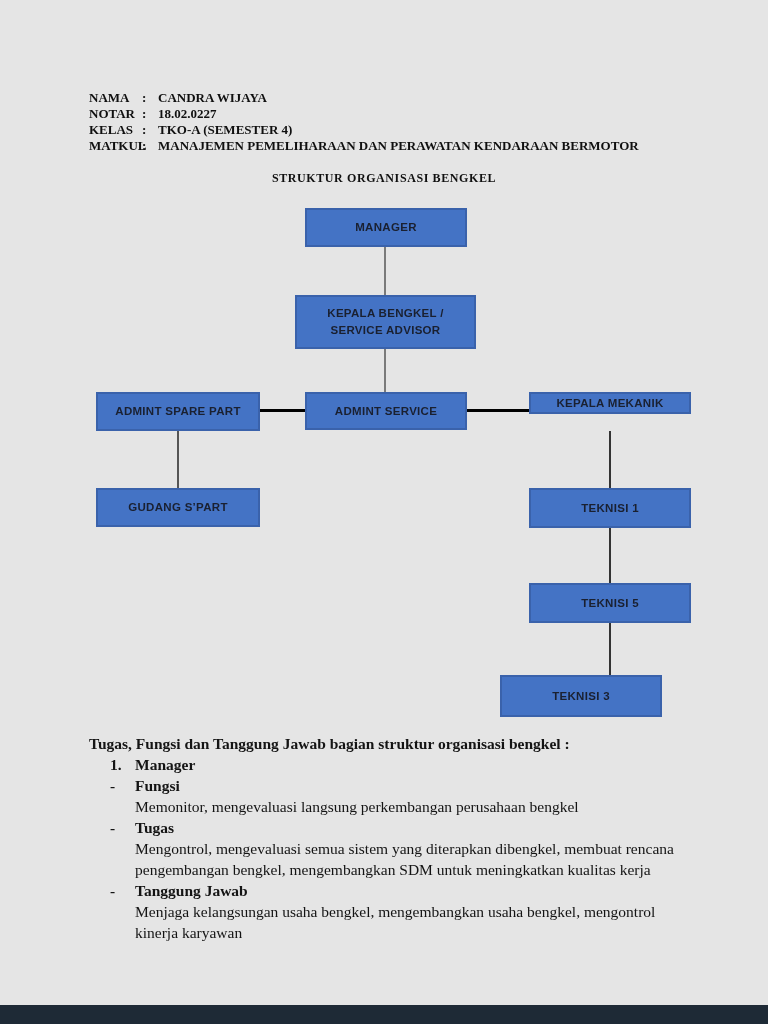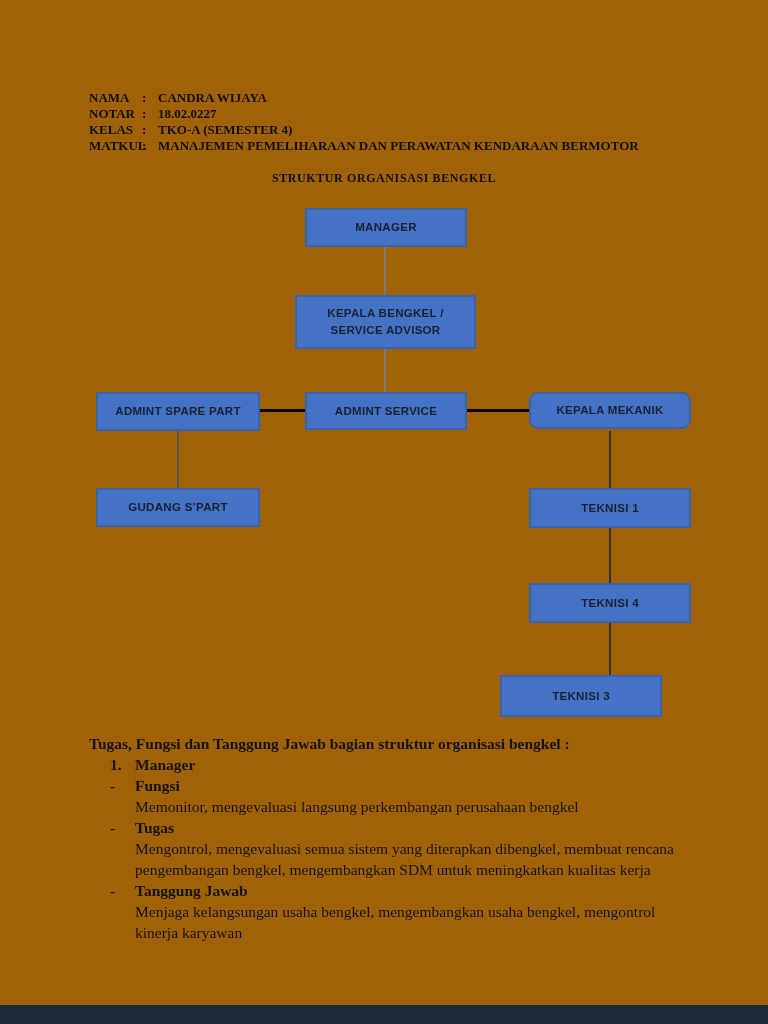--- a/index.html
+++ b/index.html
@@ -1,20 +1,20 @@
 <!DOCTYPE html>
 <html><head>
 <meta charset="utf-8">
 <style>
   html, body { margin: 0; padding: 0; background: #ffffff; }
   #page {
     position: relative;
     width: 768px;
     height: 1024px;
-    background: #a16207;
+    background: #e5e5e5;
     overflow: hidden;
     font-family: "Liberation Serif", serif;
     color: #111111;
   }
 
   
   #student-info {
     position: absolute;
     left: 89px;
     top: 90px;
@@ -55,21 +55,21 @@
     font-weight: bold;
     font-size: 11.5px;
     line-height: 17px;
     letter-spacing: 0.3px;
     color: #1a2030;
   }
   #n-manager           { left: 305px; top: 208px; width: 162px; height: 39px; }
   #n-kepala-bengkel    { left: 295px; top: 295px; width: 181px; height: 54px; padding: 0 14px; }
   #n-admint-spare-part { left:  96px; top: 392px; width: 164px; height: 39px; }
   #n-admint-service    { left: 305px; top: 392px; width: 162px; height: 38px; }
-  #n-kepala-mekanik    { left: 529px; top: 392px; width: 162px; height: 37px; border-radius: 9px; }
+  #n-kepala-mekanik    { left: 529px; top: 392px; width: 162px; height: 22px; }
   #n-gudang-spart      { left:  96px; top: 488px; width: 164px; height: 39px; }
   #n-teknisi-1         { left: 529px; top: 488px; width: 162px; height: 40px; }
   #n-teknisi-2         { left: 529px; top: 583px; width: 162px; height: 40px; }
   #n-teknisi-3         { left: 500px; top: 675px; width: 162px; height: 42px; }
 
   .conn { position: absolute; }
   #c-v1 { left: 384px; top: 247px; width: 2px; height: 48px; background: #7a7a7a; }
   #c-v2 { left: 384px; top: 337px; width: 2px; height: 55px; background: #7a7a7a; }
   #c-h1 { left: 260px; top: 409px; width: 45px; height: 3px; background: #000000; }
   #c-h2 { left: 467px; top: 409px; width: 62px; height: 3px; background: #000000; }
@@ -145,21 +145,21 @@
     <div class="conn" id="c-v5"></div>
     <div class="conn" id="c-v6"></div>
 
     <div class="node" id="n-manager">MANAGER</div>
     <div class="node" id="n-kepala-bengkel">KEPALA BENGKEL / SERVICE ADVISOR</div>
     <div class="node" id="n-admint-spare-part">ADMINT SPARE PART</div>
     <div class="node" id="n-admint-service">ADMINT SERVICE</div>
     <div class="node" id="n-kepala-mekanik">KEPALA MEKANIK</div>
     <div class="node" id="n-gudang-spart">GUDANG S’PART</div>
     <div class="node" id="n-teknisi-1">TEKNISI 1</div>
-    <div class="node" id="n-teknisi-2">TEKNISI 4</div>
+    <div class="node" id="n-teknisi-2">TEKNISI 5</div>
     <div class="node" id="n-teknisi-3">TEKNISI 3</div>
   </div>
 
   <div id="tasks">
     <div class="tasks-heading">Tugas, Fungsi dan Tanggung Jawab bagian struktur organisasi bengkel :</div>
     <div class="task-item bold">
       <span class="task-marker">1.</span>
       <span class="task-text">Manager</span>
     </div>
     <div class="task-item bold">

